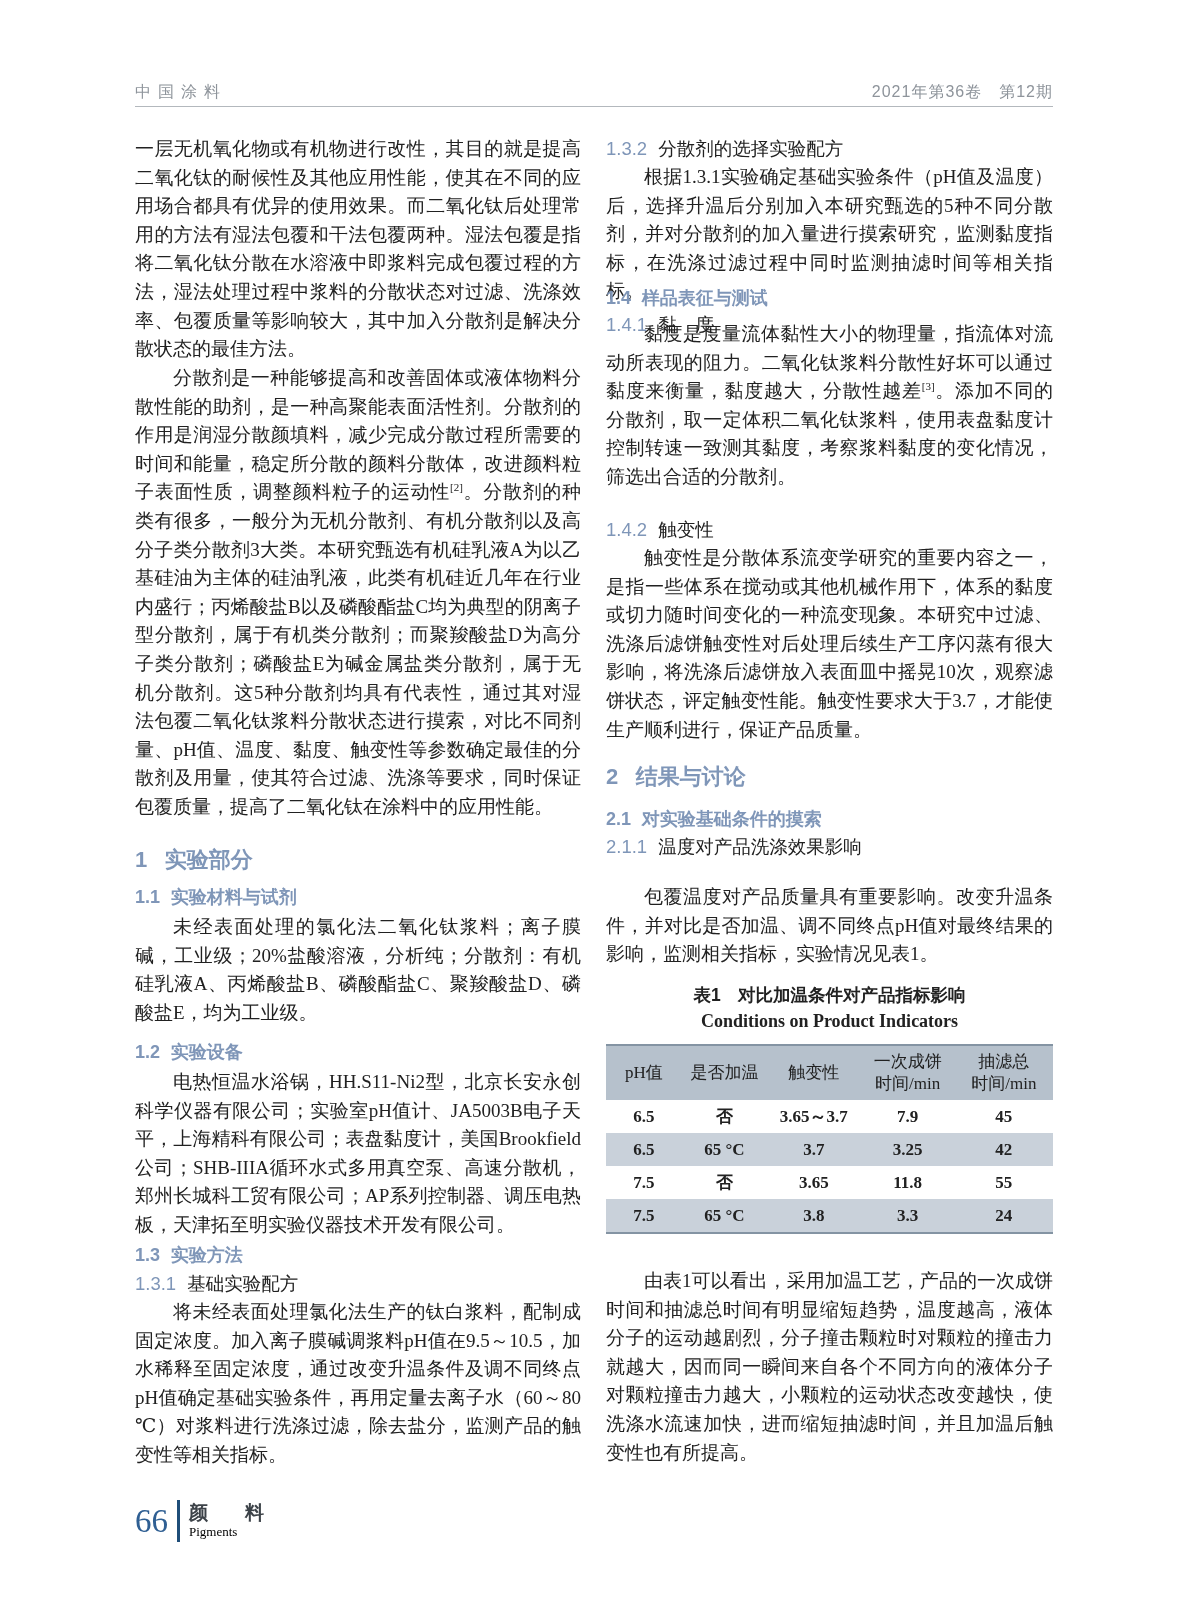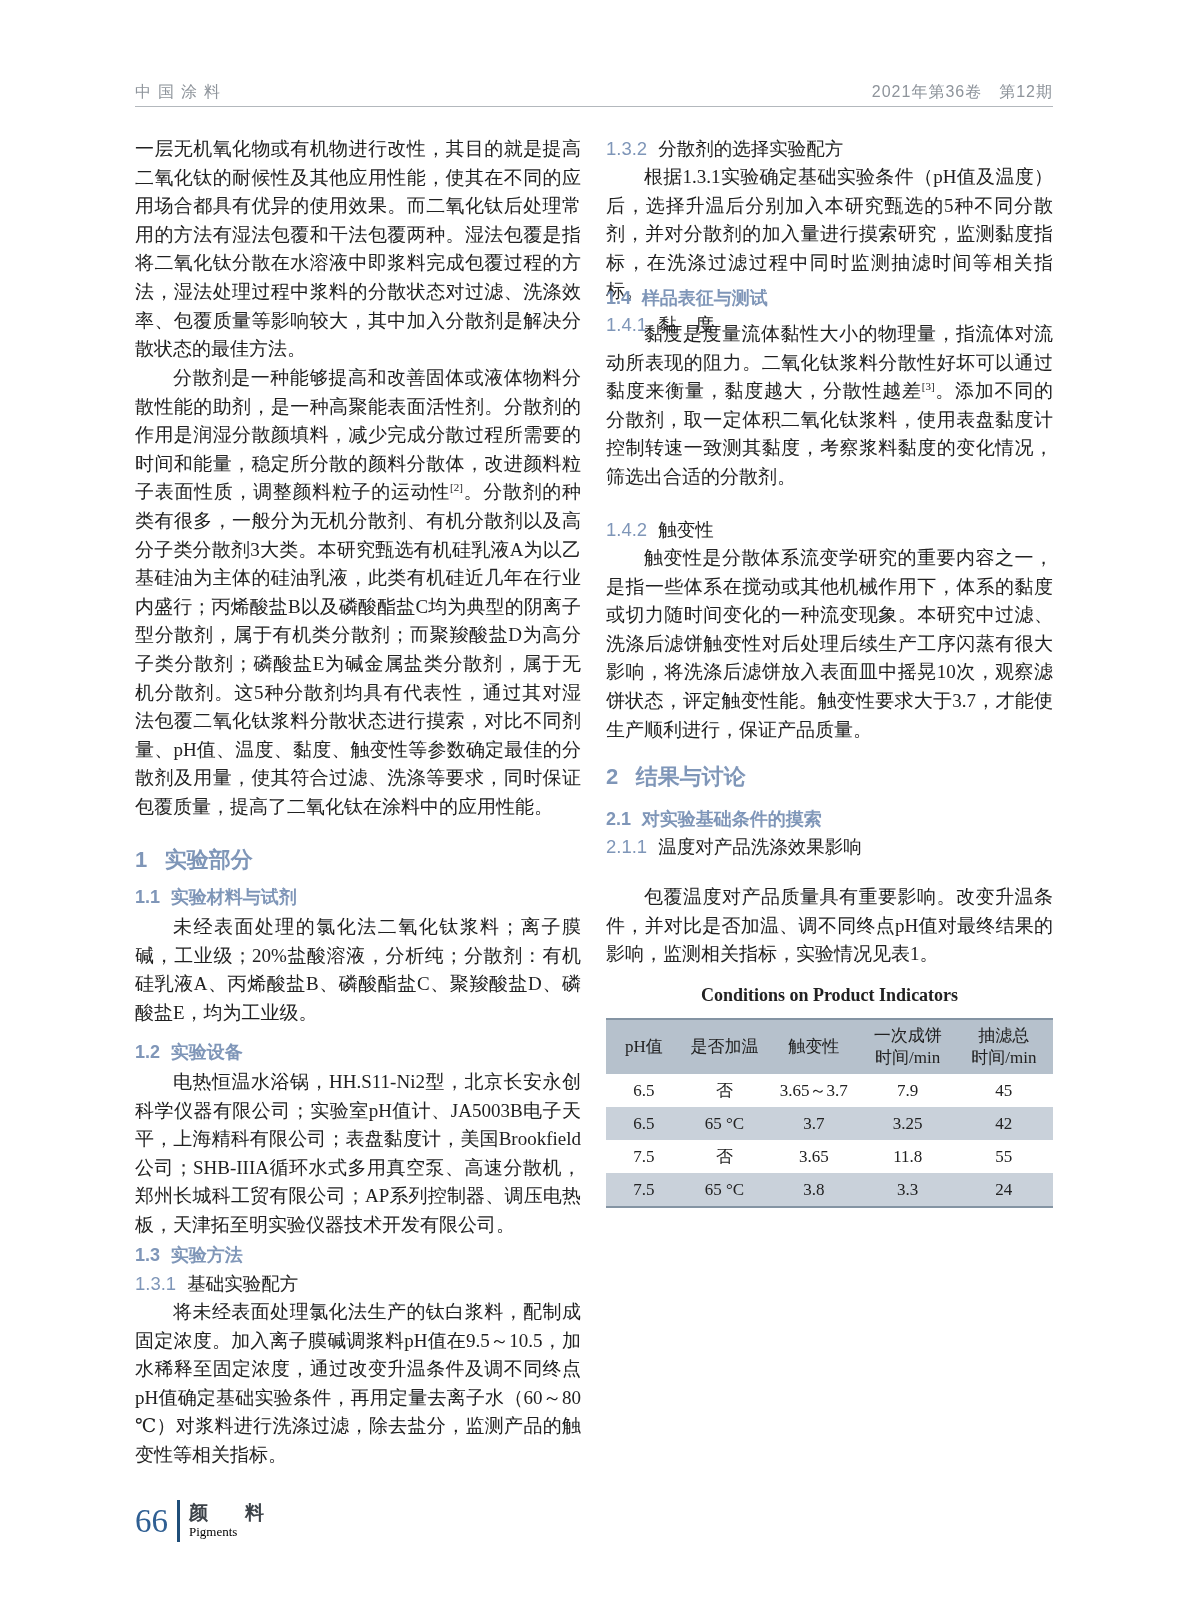--- a/index.html
+++ b/index.html
@@ -30,21 +30,21 @@
   .h3 .hnum{font-family:"Liberation Sans","DejaVu Sans",sans-serif;color:#7f96b8;margin-right:0.6em;}
   
   .tbl-title-cn{font-family:"Liberation Sans","DejaVu Sans",sans-serif;font-weight:bold;font-size:17.5px;
                 text-align:center;line-height:26px;}
   .tbl-title-en{font-weight:bold;font-size:18px;text-align:center;line-height:27px;}
   table.table1{width:100%;border-collapse:collapse;margin-top:9px;
                border-top:2px solid #8494a3;border-bottom:2px solid #8494a3;font-size:17px;}
   table.table1 thead tr{background:#b6c1cc;}
   table.table1 th{font-weight:normal;text-align:center;vertical-align:middle;
                   white-space:pre-line;line-height:1.3;padding:5px 2px;}
-  table.table1 td{text-align:center;vertical-align:middle;height:33px;padding:0 2px;}
+  table.table1 td{text-align:center;vertical-align:middle;height:33px;padding:0 2px;font-weight:bold;}
   table.table1 tbody tr.shaded{background:#c9d1da;}
   
   .footer{position:absolute;left:135px;top:1500px;display:flex;align-items:center;}
   .pagenum{color:#2f5f93;font-size:33px;line-height:1;margin-right:9px;}
   .footer-bar{display:inline-block;width:3px;height:42px;background:#1f4e79;margin-right:9px;}
   .sec-cn{font-family:"Liberation Sans","DejaVu Sans",sans-serif;font-weight:bold;color:#3c4248;
           font-size:19px;letter-spacing:9px;line-height:22px;}
   .sec-en{color:#000000;font-size:13px;line-height:16px;}
 </style>
 </head>
@@ -96,20 +96,21 @@
 
     <h2 class="h1 blk" style="top:762px;"><span class="hnum">2</span><span>结果与讨论</span></h2>
 
     <h3 class="h2 blk" style="top:806px;"><span class="hnum">2.1</span><span>对实验基础条件的摸索</span></h3>
 
     <h4 class="h3 blk" style="top:833px;"><span class="hnum">2.1.1</span><span>温度对产品洗涤效果影响</span></h4>
 
     <p class="body indent blk" style="top:883px;">包覆温度对产品质量具有重要影响。改变升温条件，并对比是否加温、调不同终点pH值对最终结果的影响，监测相关指标，实验情况见表1。</p>
 
     <div class="blk" style="top:982px;">
+      <div class="tbl-title-cn">表1　对比加温条件对产品指标影响</div>
       <div class="tbl-title-en">Conditions on Product Indicators</div>
       <table class="table1">
         <thead>
           <tr>
             <th style="width:17%">pH值</th>
             <th style="width:19%">是否加温</th>
             <th style="width:21%">触变性</th>
             <th style="width:21%">一次成饼
 时间/min</th>
             <th style="width:22%">抽滤总
@@ -142,20 +143,21 @@
             <td>7.5</td>
             <td>65 °C</td>
             <td>3.8</td>
             <td>3.3</td>
             <td>24</td>
           </tr>
         </tbody>
       </table>
     </div>
 
+    <p class="body indent blk" style="top:1267px;">由表1可以看出，采用加温工艺，产品的一次成饼时间和抽滤总时间有明显缩短趋势，温度越高，液体分子的运动越剧烈，分子撞击颗粒时对颗粒的撞击力就越大，因而同一瞬间来自各个不同方向的液体分子对颗粒撞击力越大，小颗粒的运动状态改变越快，使洗涤水流速加快，进而缩短抽滤时间，并且加温后触变性也有所提高。</p>
   </div>
 
   <div class="footer">
     <span class="pagenum">66</span>
     <span class="footer-bar"></span>
     <span>
       <span class="sec-cn" style="display:block;">颜　料</span>
       <span class="sec-en" style="display:block;">Pigments</span>
     </span>
   </div>

